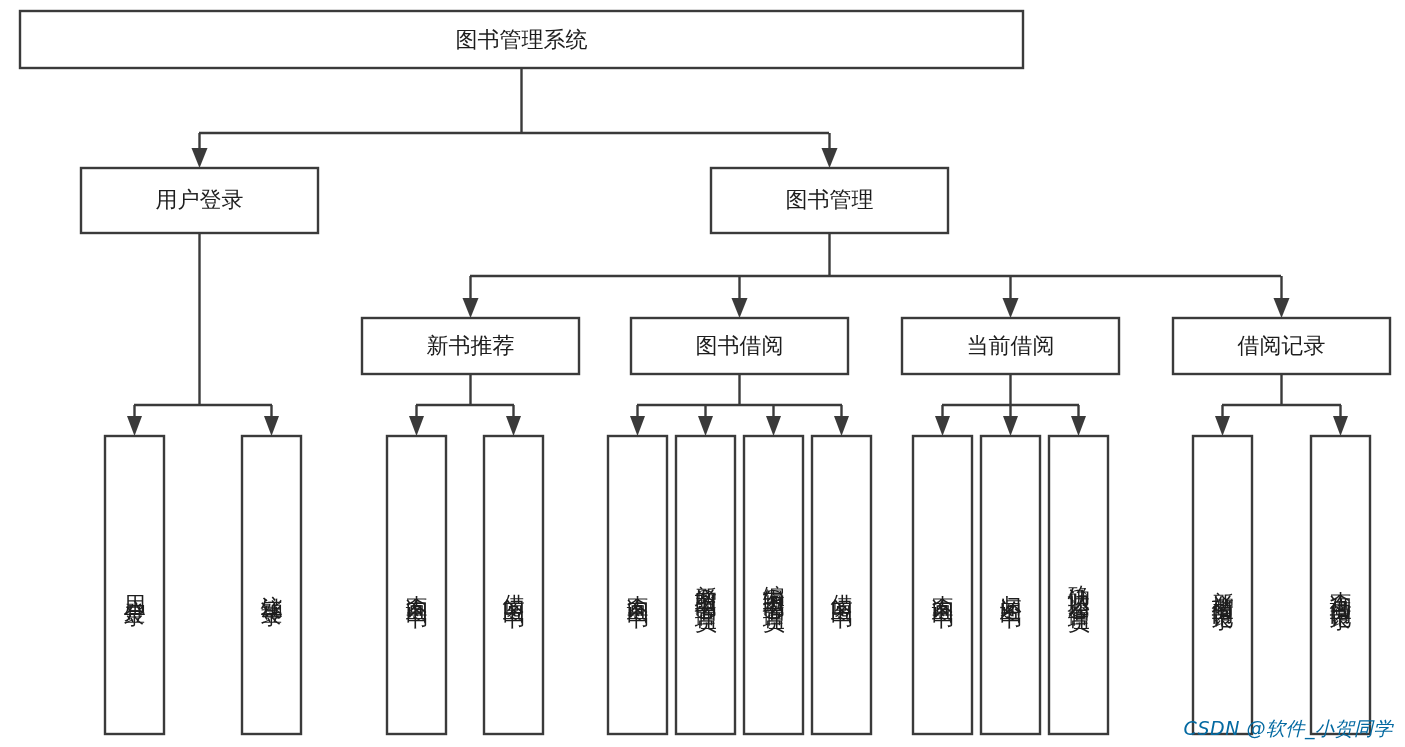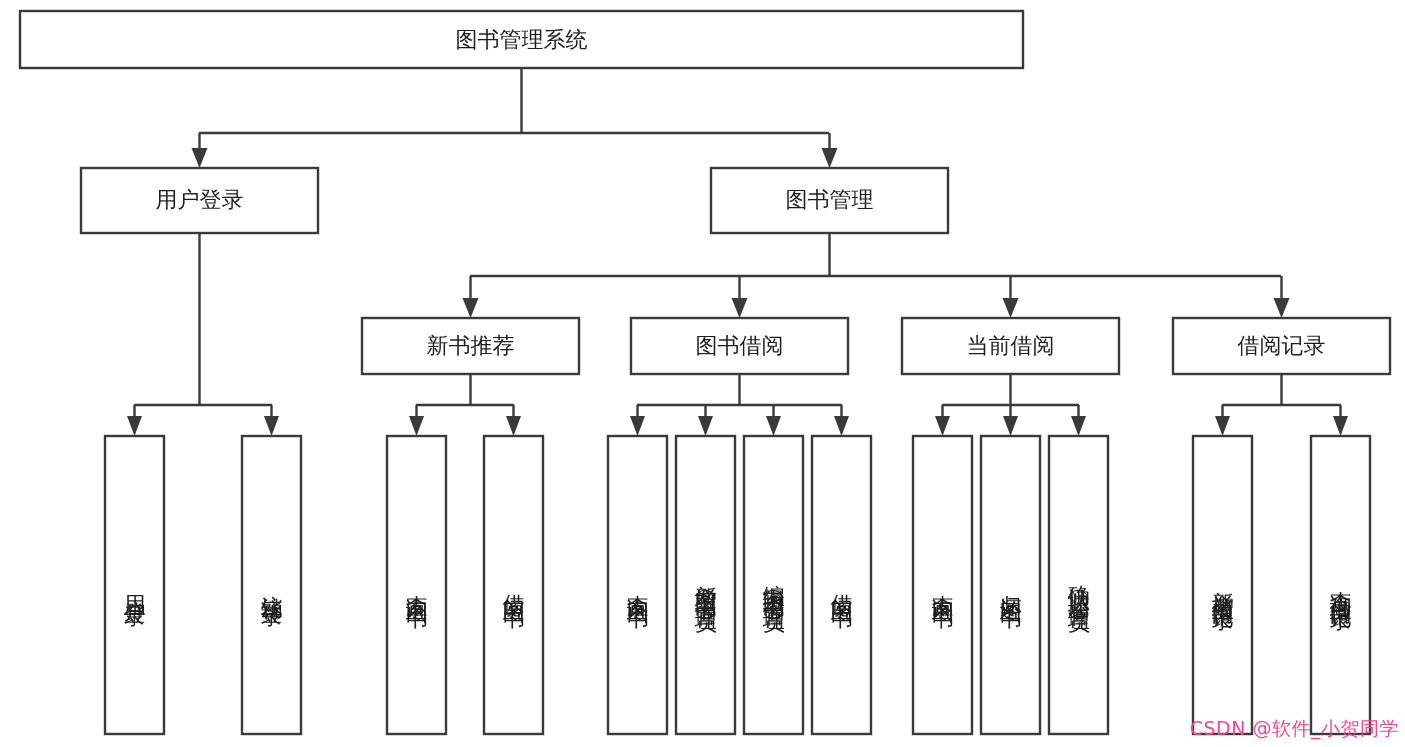--- a/index.html
+++ b/index.html
@@ -60,27 +60,28 @@
     letter-spacing: 4px;
     display: flex;
     align-items: center;
     justify-content: center;
     text-align: center;
     pointer-events: none;
     user-select: none;
   }
   .watermark {
     position: absolute;
-    right: 6px;
+    right: 12px;
     bottom: 5px;
     font-family: "DejaVu Sans", "Liberation Sans", sans-serif;
     font-size: 19px;
-    color: #ec4899;
+    color: #0369a1;
     letter-spacing: 0.5px;
     white-space: nowrap;
+    font-style: italic;
   }
 </style>
 </head>
 <body>
 
 <div id="diagram-root">
 
   <svg class="tree-canvas" viewBox="0 0 1405 747" xmlns="http://www.w3.org/2000/svg">
 
     <g>

